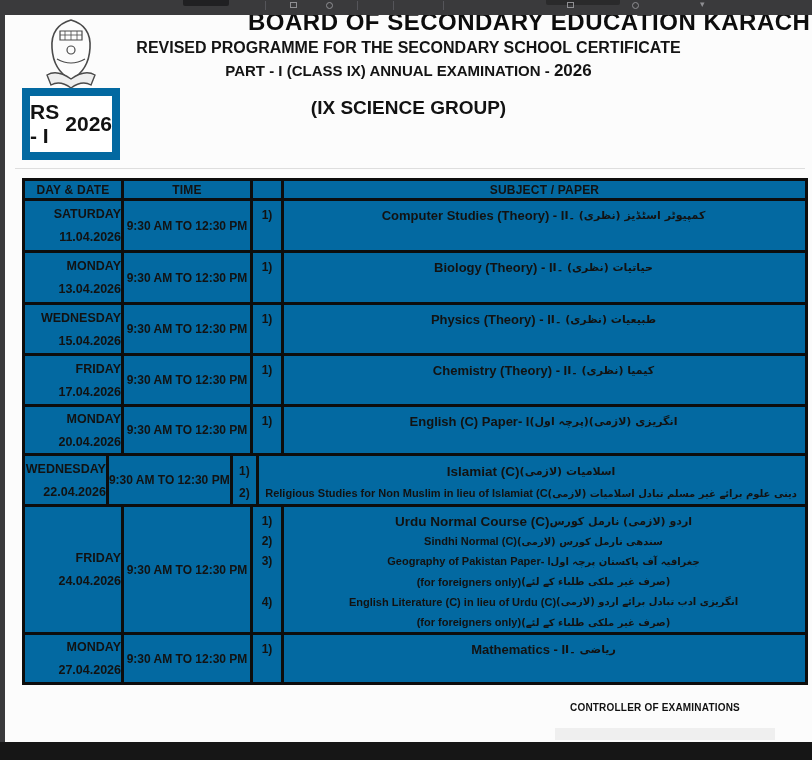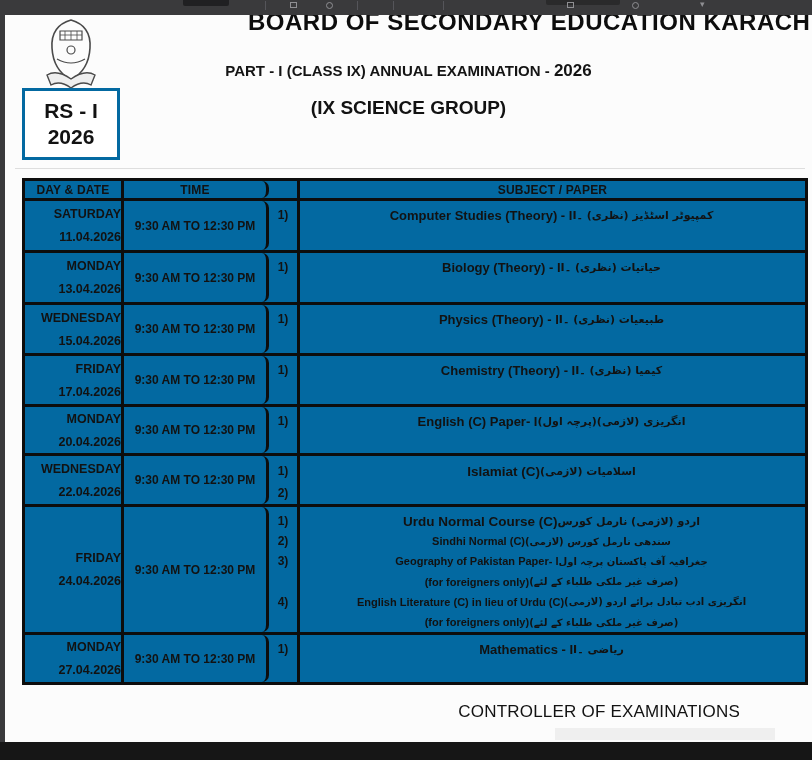--- a/index.html
+++ b/index.html
@@ -18,33 +18,33 @@
   .doc { position:absolute; left:5px; top:15px; width:807px; height:727px; background:#fcfcfc; overflow:hidden; color:#121212; }
   .bottom-bar { position:absolute; left:0; top:742px; width:812px; height:18px; background:#161616; }
 
   .title1 { position:absolute; left:243px; top:-7px; font-size:24px; font-weight:bold; letter-spacing:.5px; white-space:nowrap; color:#0d0d0d; }
   .title2 { position:absolute; left:0; top:24px; width:807px; text-align:center; font-size:16px; font-weight:bold; color:#141414; }
   .title3 { position:absolute; left:0; top:46px; width:807px; text-align:center; font-size:15px; font-weight:bold; color:#141414; }
   .title3 .yr { font-size:17px; }
 
   .logo { position:absolute; left:30px; top:2px; }
 
-  .rs-box { position:absolute; left:17px; top:73px; width:98px; height:72px; border:3px solid #0369a1;
-            display:flex; flex-direction:column; align-items:center; justify-content:center; gap:2px;
+  .rs-box { position:absolute; left:17px; top:73px; width:98px; height:72px; border:8px solid #0369a1;
+            display:flex; flex-direction:row; align-items:center; justify-content:center; gap:2px;
             font-size:21px; font-weight:bold; background:#fff; }
   .group-title { position:absolute; left:0; top:82px; width:807px; text-align:center; font-size:19px; font-weight:bold; }
 
   .faint-line { position:absolute; left:10px; top:153px; width:790px; height:1px; background:#dedede; }
 
   
   .ttable { position:absolute; left:17px; top:163px; width:786px; border:3px solid #0d0d0d; background:#0369a1; }
   .row { display:flex; border-bottom:3px solid #0d0d0d; }
   .row:last-child { border-bottom:none; }
   .c-day { width:99px;  border-right:3px solid #0d0d0d; display:flex; flex-direction:column; align-items:flex-end; justify-content:center; gap:9px; text-align:center; }
-  .c-time{ width:145px; border-right:3px solid #0d0d0d; display:flex; align-items:center; justify-content:center;border-radius:7px; }
+  .c-time{ width:129px; border-right:3px solid #0d0d0d; display:flex; align-items:center; justify-content:center; }
   .c-num { width:31px;  border-right:3px solid #0d0d0d; padding-top:4px; }
   .c-sub { flex:1; padding:4px 8px 0 6px; }
 
   .thead { height:20px; }
   .thead > div { display:flex; align-items:center; justify-content:center; font-size:12px; font-weight:bold; letter-spacing:.2px; padding:0; }
   .row-0,.row-1 { height:52px; }
   .row-2,.row-3 { height:51px; }
   .row-4 { height:49px; }
   .row-5 { height:51px; }
   .row-6 { height:128px; }
@@ -57,21 +57,21 @@
   .nline { height:20px; display:flex; align-items:center; justify-content:center; font-size:12px; font-weight:bold; }
   .row-5 .sline,.row-5 .nline { height:22px; }
   .row-6 .sline,.row-6 .nline { height:20.2px; }
 
   .en { font-size:13px; font-weight:bold; white-space:nowrap; }
   .en.sm { font-size:11px; }
   .en.lg { font-size:13.5px; }
   .ur { font-family:"DejaVu Sans", sans-serif; direction:rtl; font-size:11px; font-weight:bold; white-space:nowrap; }
   .ur.sm { font-size:10px; }
 
-  .controller { position:absolute; top:687px; right:72px; font-size:17px; font-weight:normal; letter-spacing:.2px; }
+  .controller { position:absolute; top:687px; right:72px; font-size:10px; font-weight:bold; letter-spacing:.2px; }
   .smudge { position:absolute; left:550px; top:713px; width:220px; height:12px; background:#efefef; }
 </style>
 </head>
 <body>
 
 <div class="screen">
 
   <div class="toolbar">
     <div class="tb-tab" style="left:183px;width:46px;"></div>
     <div class="tb-sep" style="left:265px;"></div>
@@ -91,20 +91,21 @@
     <svg class="logo" width="72" height="80" viewBox="0 0 72 80">
       <path d="M36 3 C50 7 56 16 55 31 C54 49 45 58 36 63 C27 58 18 49 17 31 C16 16 22 7 36 3 Z" fill="none" stroke="#4a4a4a" stroke-width="1.6"></path>
       <path d="M25 14 h22 v9 h-22 z" fill="none" stroke="#4a4a4a" stroke-width="1.2"></path>
       <path d="M25 18 h22 M30 14 v9 M36 14 v9 M42 14 v9" stroke="#4a4a4a" stroke-width="0.8"></path>
       <circle cx="36" cy="33" r="4" fill="none" stroke="#4a4a4a" stroke-width="1.2"></circle>
       <path d="M22 42 q14 8 28 0" fill="none" stroke="#4a4a4a" stroke-width="1.2"></path>
       <path d="M12 58 q10 -6 24 4 q14 -10 24 -4 l-4 10 q-9 -5 -20 3 q-11 -8 -20 -3 Z" fill="#eee" stroke="#4a4a4a" stroke-width="1.4"></path>
     </svg>
 
     <div class="title1">BOARD OF SECONDARY EDUCATION KARACHI</div>
+    <div class="title2">REVISED PROGRAMME FOR THE SECONDARY SCHOOL CERTIFICATE</div>
     <div class="title3"><span>PART - I (CLASS IX) ANNUAL EXAMINATION - </span><span class="yr">2026</span></div>
 
     <div class="rs-box">
       <div>RS - I</div>
       <div>2026</div>
     </div>
 
     <div class="group-title">(IX SCIENCE GROUP)</div>
     <div class="faint-line"></div>
 
@@ -221,20 +222,24 @@
             <span class="timetxt">9:30 AM TO 12:30 PM</span>
           </div>
         <div class="c-num">
           <div class="nline">1)</div>
           <div class="nline">2)</div>
         </div>
         <div class="c-sub">
           <div class="sline">
               <span class="en lg">Islamiat (C)</span>
               <span class="ur">اسلامیات (لازمی)</span>
+            </div>
+          <div class="sline">
+              <span class="en sm">Religious Studies for Non Muslim in lieu of Islamiat (C</span>
+              <span class="ur sm">دینی علوم برائے غیر مسلم تبادل اسلامیات (لازمی)</span>
             </div>
         </div>
       </div>
 
       <div class="row row-6">
         <div class="c-day">
             <span class="dayname">FRIDAY</span>
             <span class="daydate">24.04.2026</span>
           </div>
         <div class="c-time">

